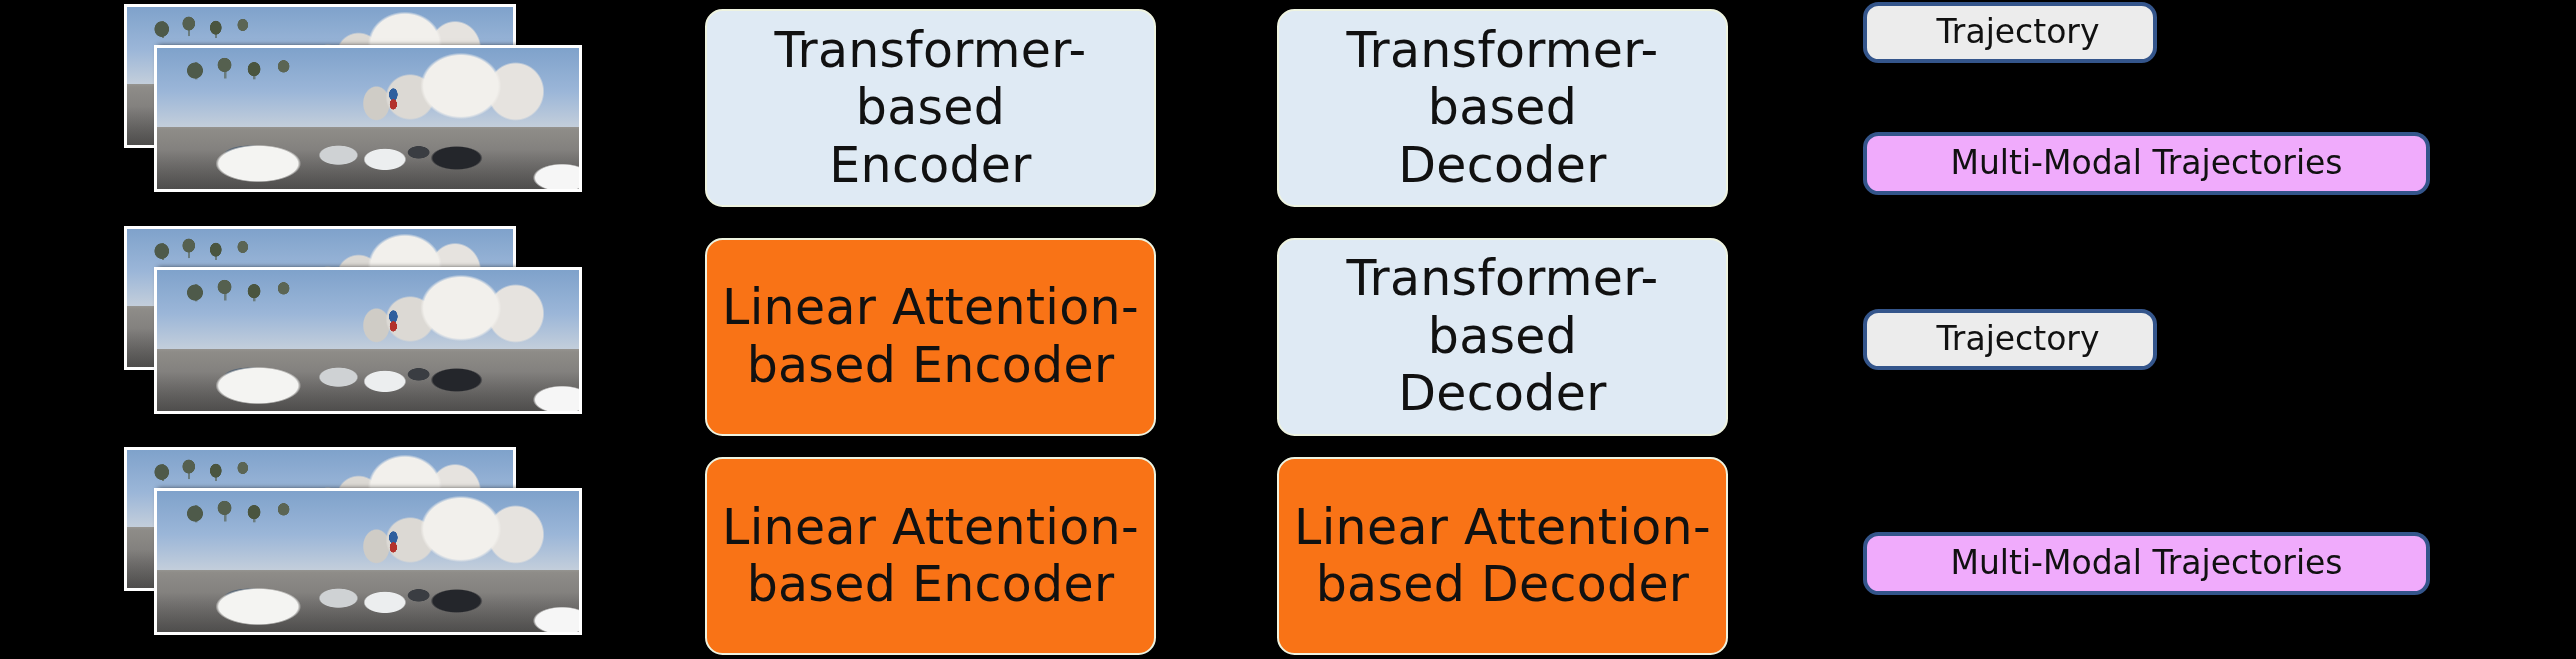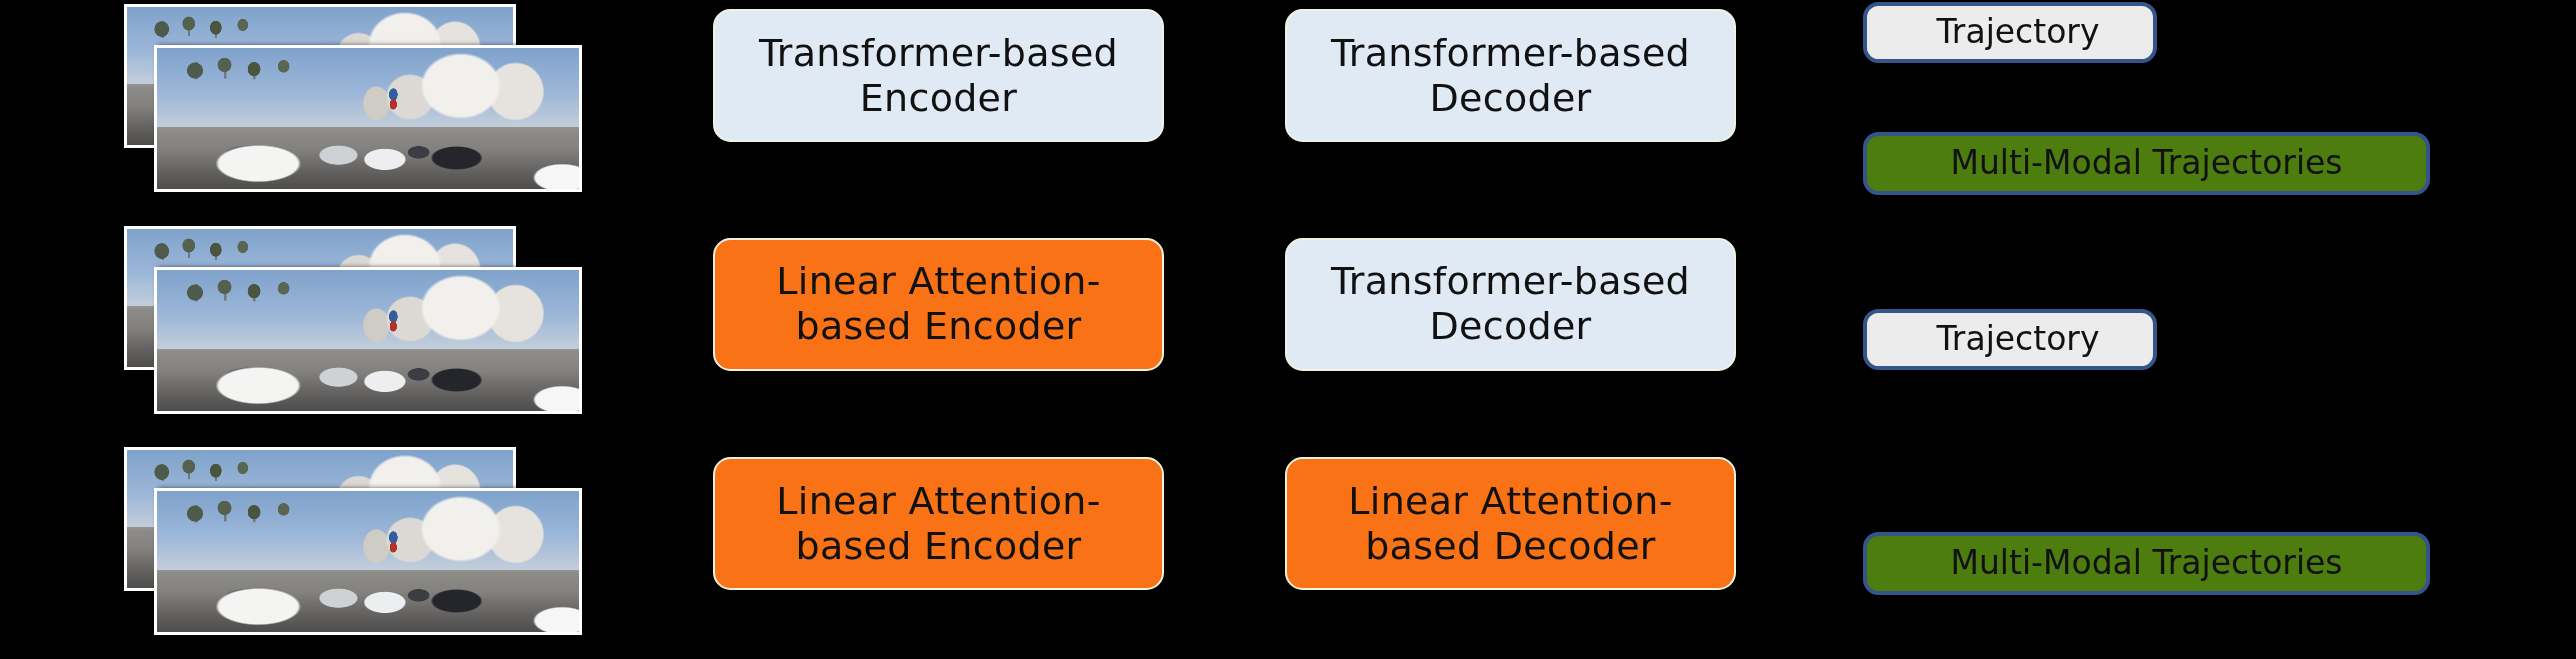--- a/index.html
+++ b/index.html
@@ -125,40 +125,39 @@
     border-radius: 17.5px;
     line-height: 1.18;
     white-space: pre-line;
     color: #111111;
     font-family: "DejaVu Sans", sans-serif;
   }
 
   
   .node-proc {
     width: 451px;
-    height: 133px;
+    height: 198px;
     border: 2.6px solid #eef3e0;
-    font-size: 38px;
+    font-size: 49px;
     letter-spacing: 0.3px;
-    margin-left: 8px;
   }
   .fill-blue  { background: #dfeaf4; }
   .fill-green { background: #f97316; }
 
   .col-encoder { left: 705px; }
   .col-decoder { left: 1277px; }
 
   
   .node-out {
     border: 4.1px solid #34558b;
     border-radius: 15.5px;
     font-size: 33px;
   }
   .fill-grey   { background: #ececec; }
-  .fill-yellow { background: #4d7c0f; }
+  .fill-yellow { background: #f0abfc; }
 
   .out-traj {
     left: 1863px;
     width: 294px;
     height: 61px;
     padding-left: 16px;
   }
   .out-mm {
     left: 1863px;
     width: 567px;

